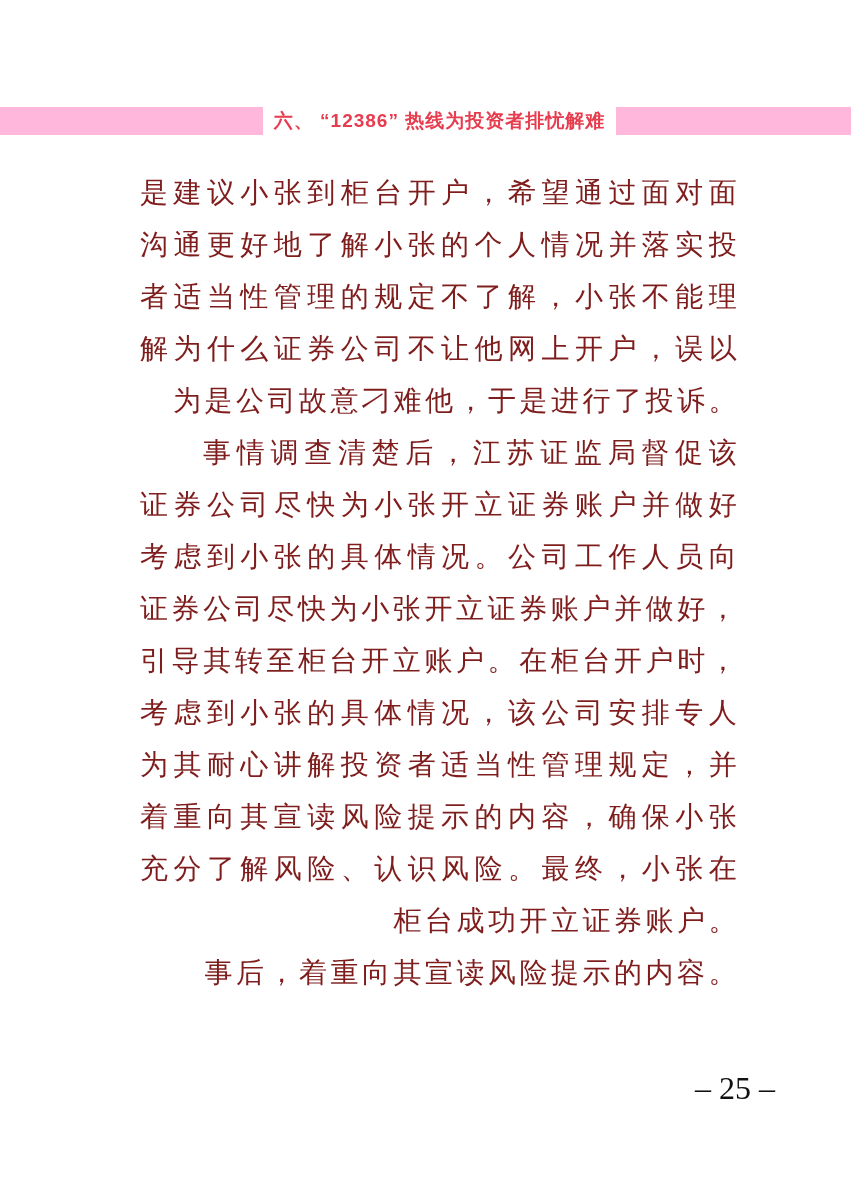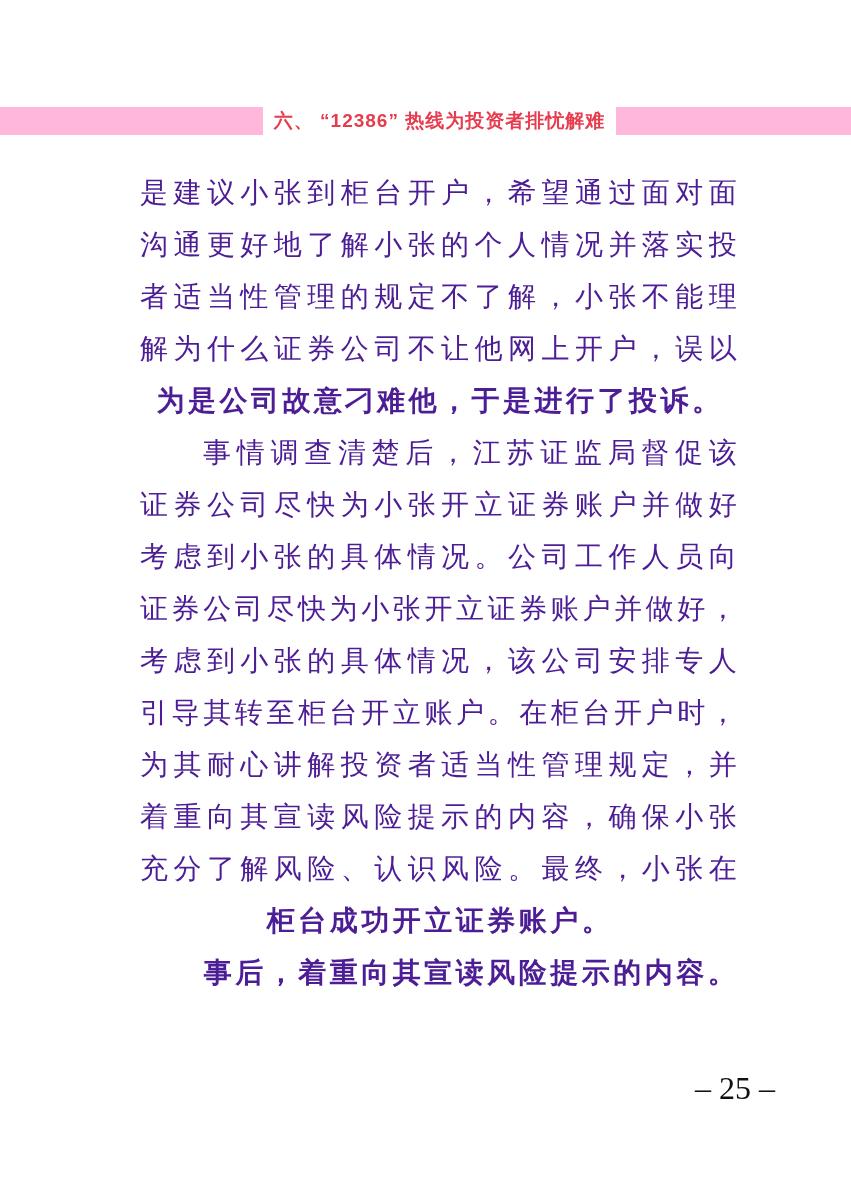--- a/index.html
+++ b/index.html
@@ -34,39 +34,38 @@
     letter-spacing: 1px;
     white-space: nowrap;
     line-height: 28px;
   }
   
   .body-block {
     position: absolute;
     left: 140px;
     top: 167px;
     width: 600px;
-    color: #4c1d95;
+    color: #7f1d1d;
   }
   .line {
     height: 52px;
     line-height: 52px;
     font-size: 28px;
     letter-spacing: 3.2px;
     overflow: hidden;
   }
   
   .jl {
     text-align: justify;
     text-align-last: justify;
   }
   
   .sl {
-    text-align: center;
+    text-align: right;
     letter-spacing: 3.5px;
-    font-weight: bold;
   }
   
   .ind { text-indent: 63px; }
   
   .pageno {
     position: absolute;
     top: 1070px;
     right: 76px;
     font-size: 32px;
     color: #111111;
@@ -88,22 +87,22 @@
   <div class="body-block">
     <div class="line jl">是建议小张到柜台开户，希望通过面对面</div>
     <div class="line jl">沟通更好地了解小张的个人情况并落实投</div>
     <div class="line jl">者适当性管理的规定不了解，小张不能理</div>
     <div class="line jl">解为什么证券公司不让他网上开户，误以</div>
     <div class="line sl">为是公司故意刁难他，于是进行了投诉。</div>
     <div class="line jl ind">事情调查清楚后，江苏证监局督促该</div>
     <div class="line jl">证券公司尽快为小张开立证券账户并做好</div>
     <div class="line jl">考虑到小张的具体情况。公司工作人员向</div>
     <div class="line jl">证券公司尽快为小张开立证券账户并做好，</div>
+    <div class="line jl">引导其转至柜台开立账户。在柜台开户时，</div>
     <div class="line jl">考虑到小张的具体情况，该公司安排专人</div>
-    <div class="line jl">引导其转至柜台开立账户。在柜台开户时，</div>
     <div class="line jl">为其耐心讲解投资者适当性管理规定，并</div>
     <div class="line jl">着重向其宣读风险提示的内容，确保小张</div>
     <div class="line jl">充分了解风险、认识风险。最终，小张在</div>
     <div class="line sl">柜台成功开立证券账户。</div>
     <div class="line sl ind">事后，着重向其宣读风险提示的内容。</div>
   </div>
 
   <div class="pageno">– 25 –</div>
 
 </div>

